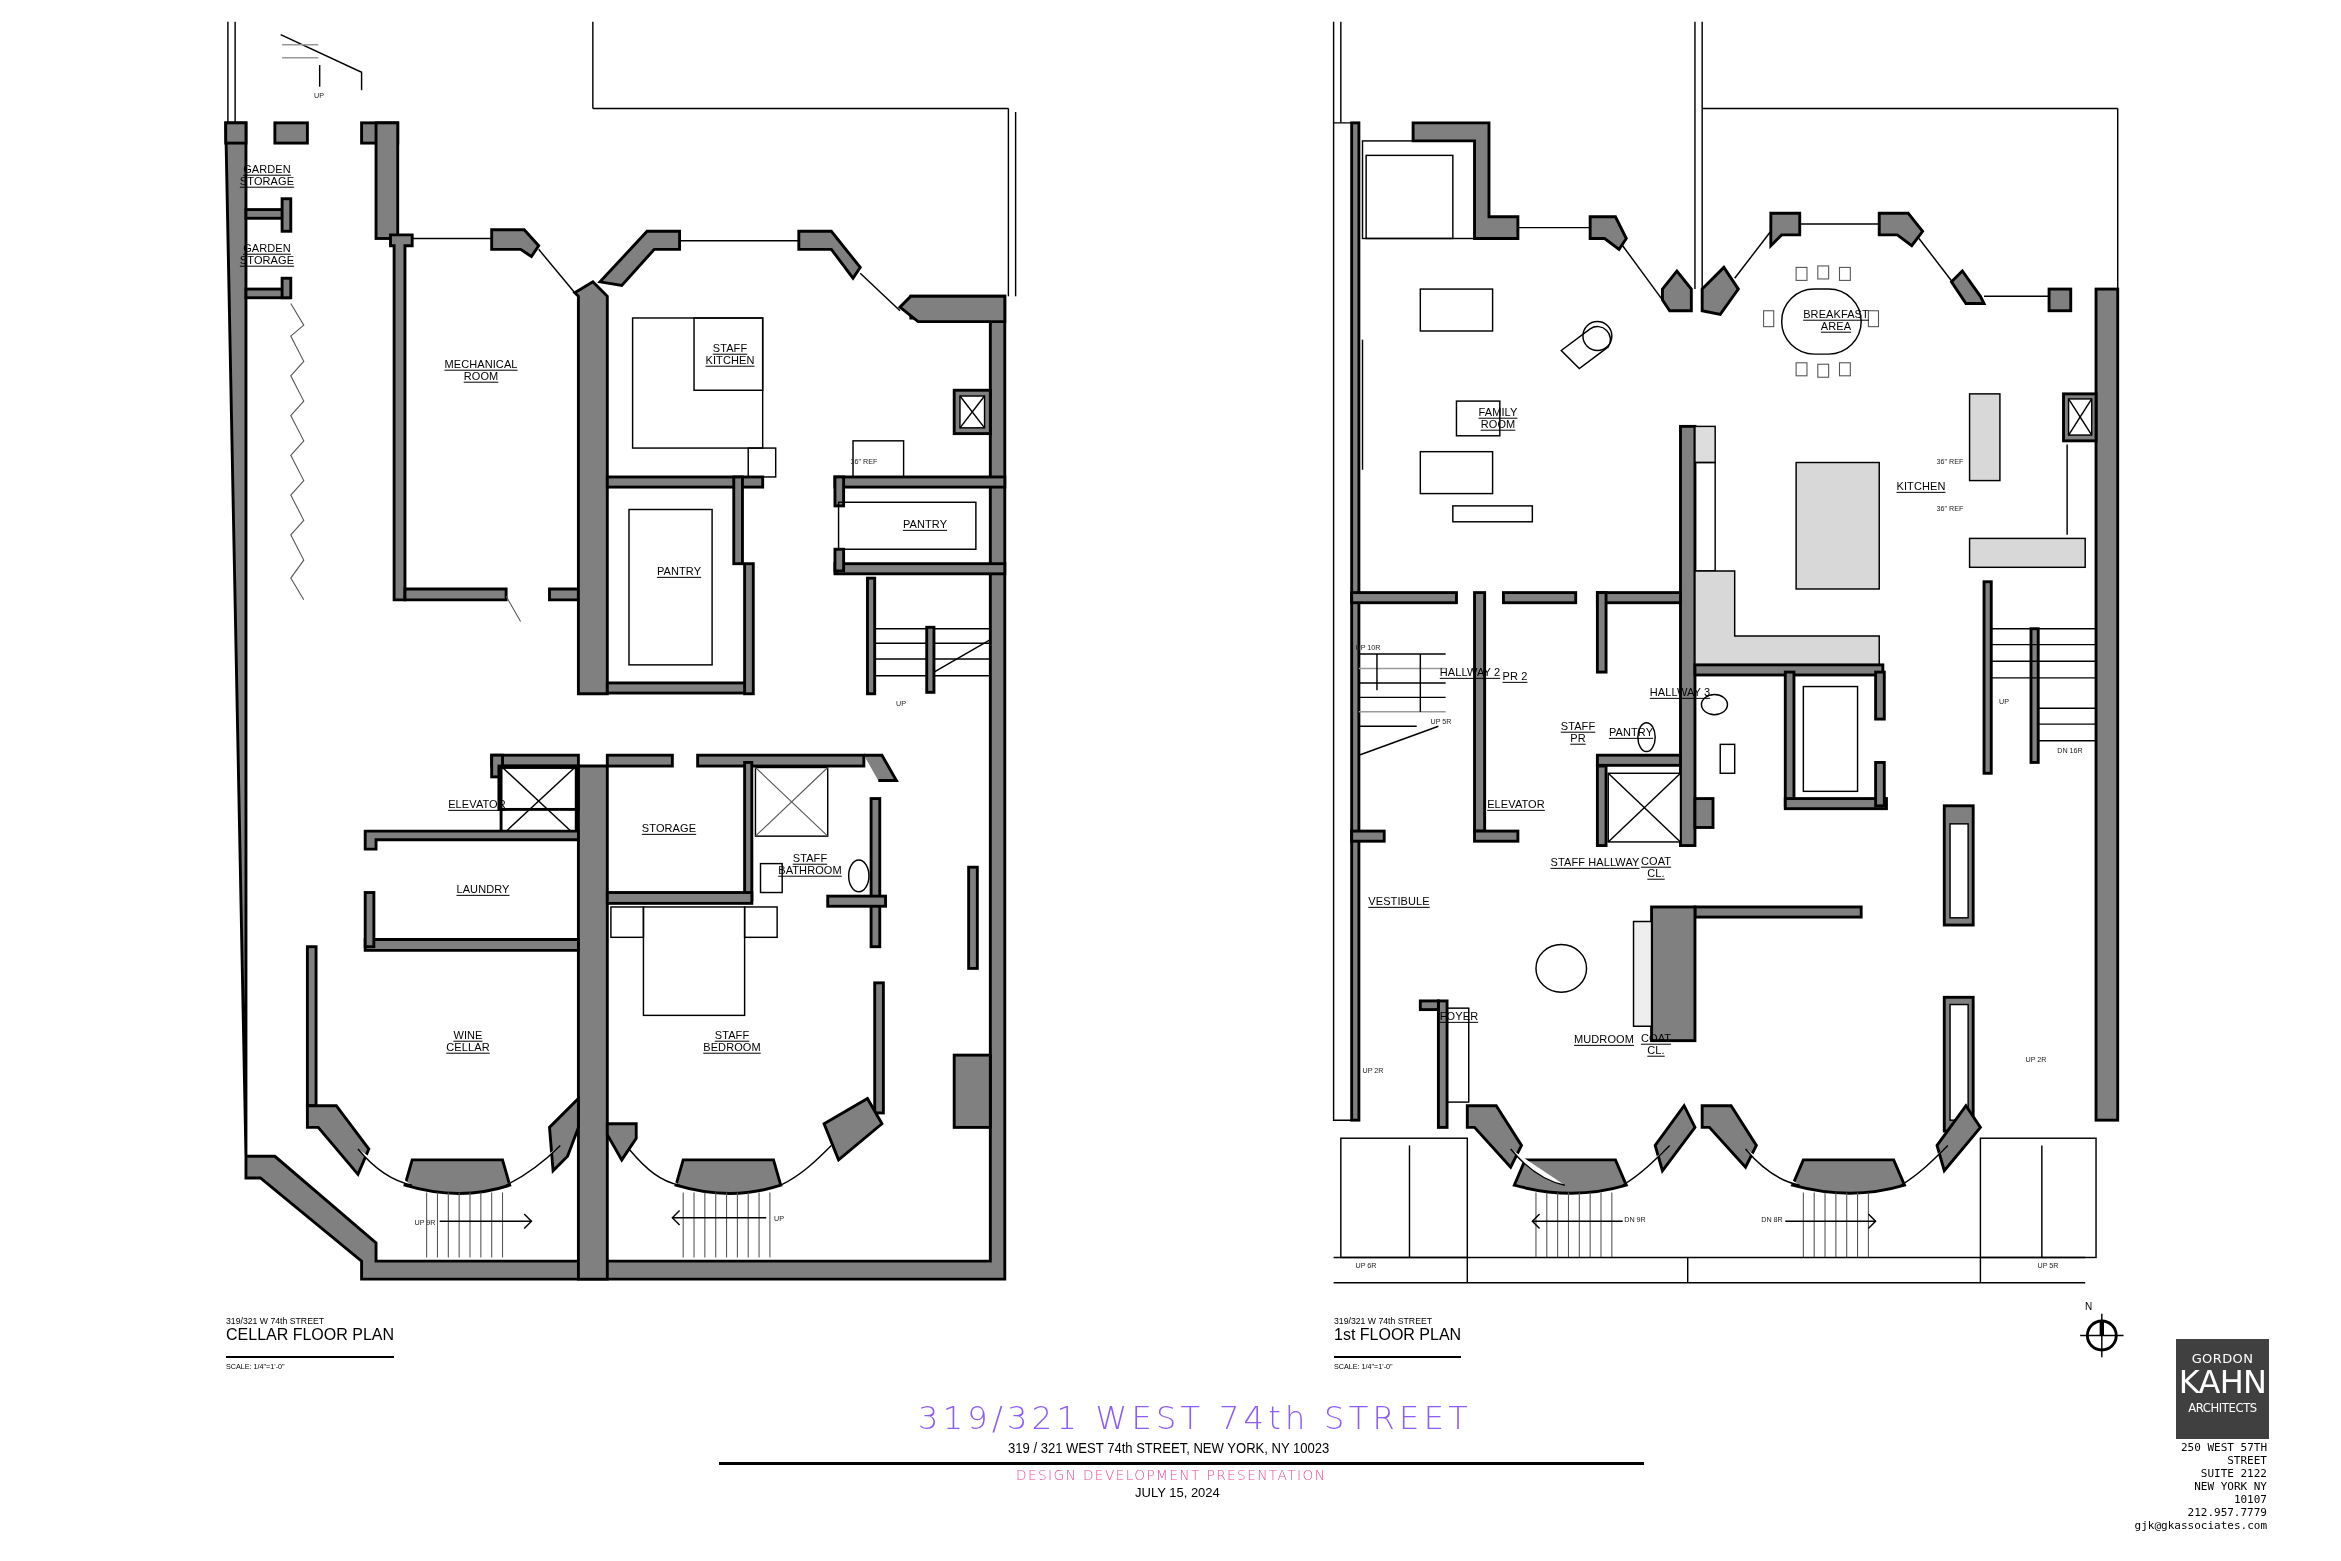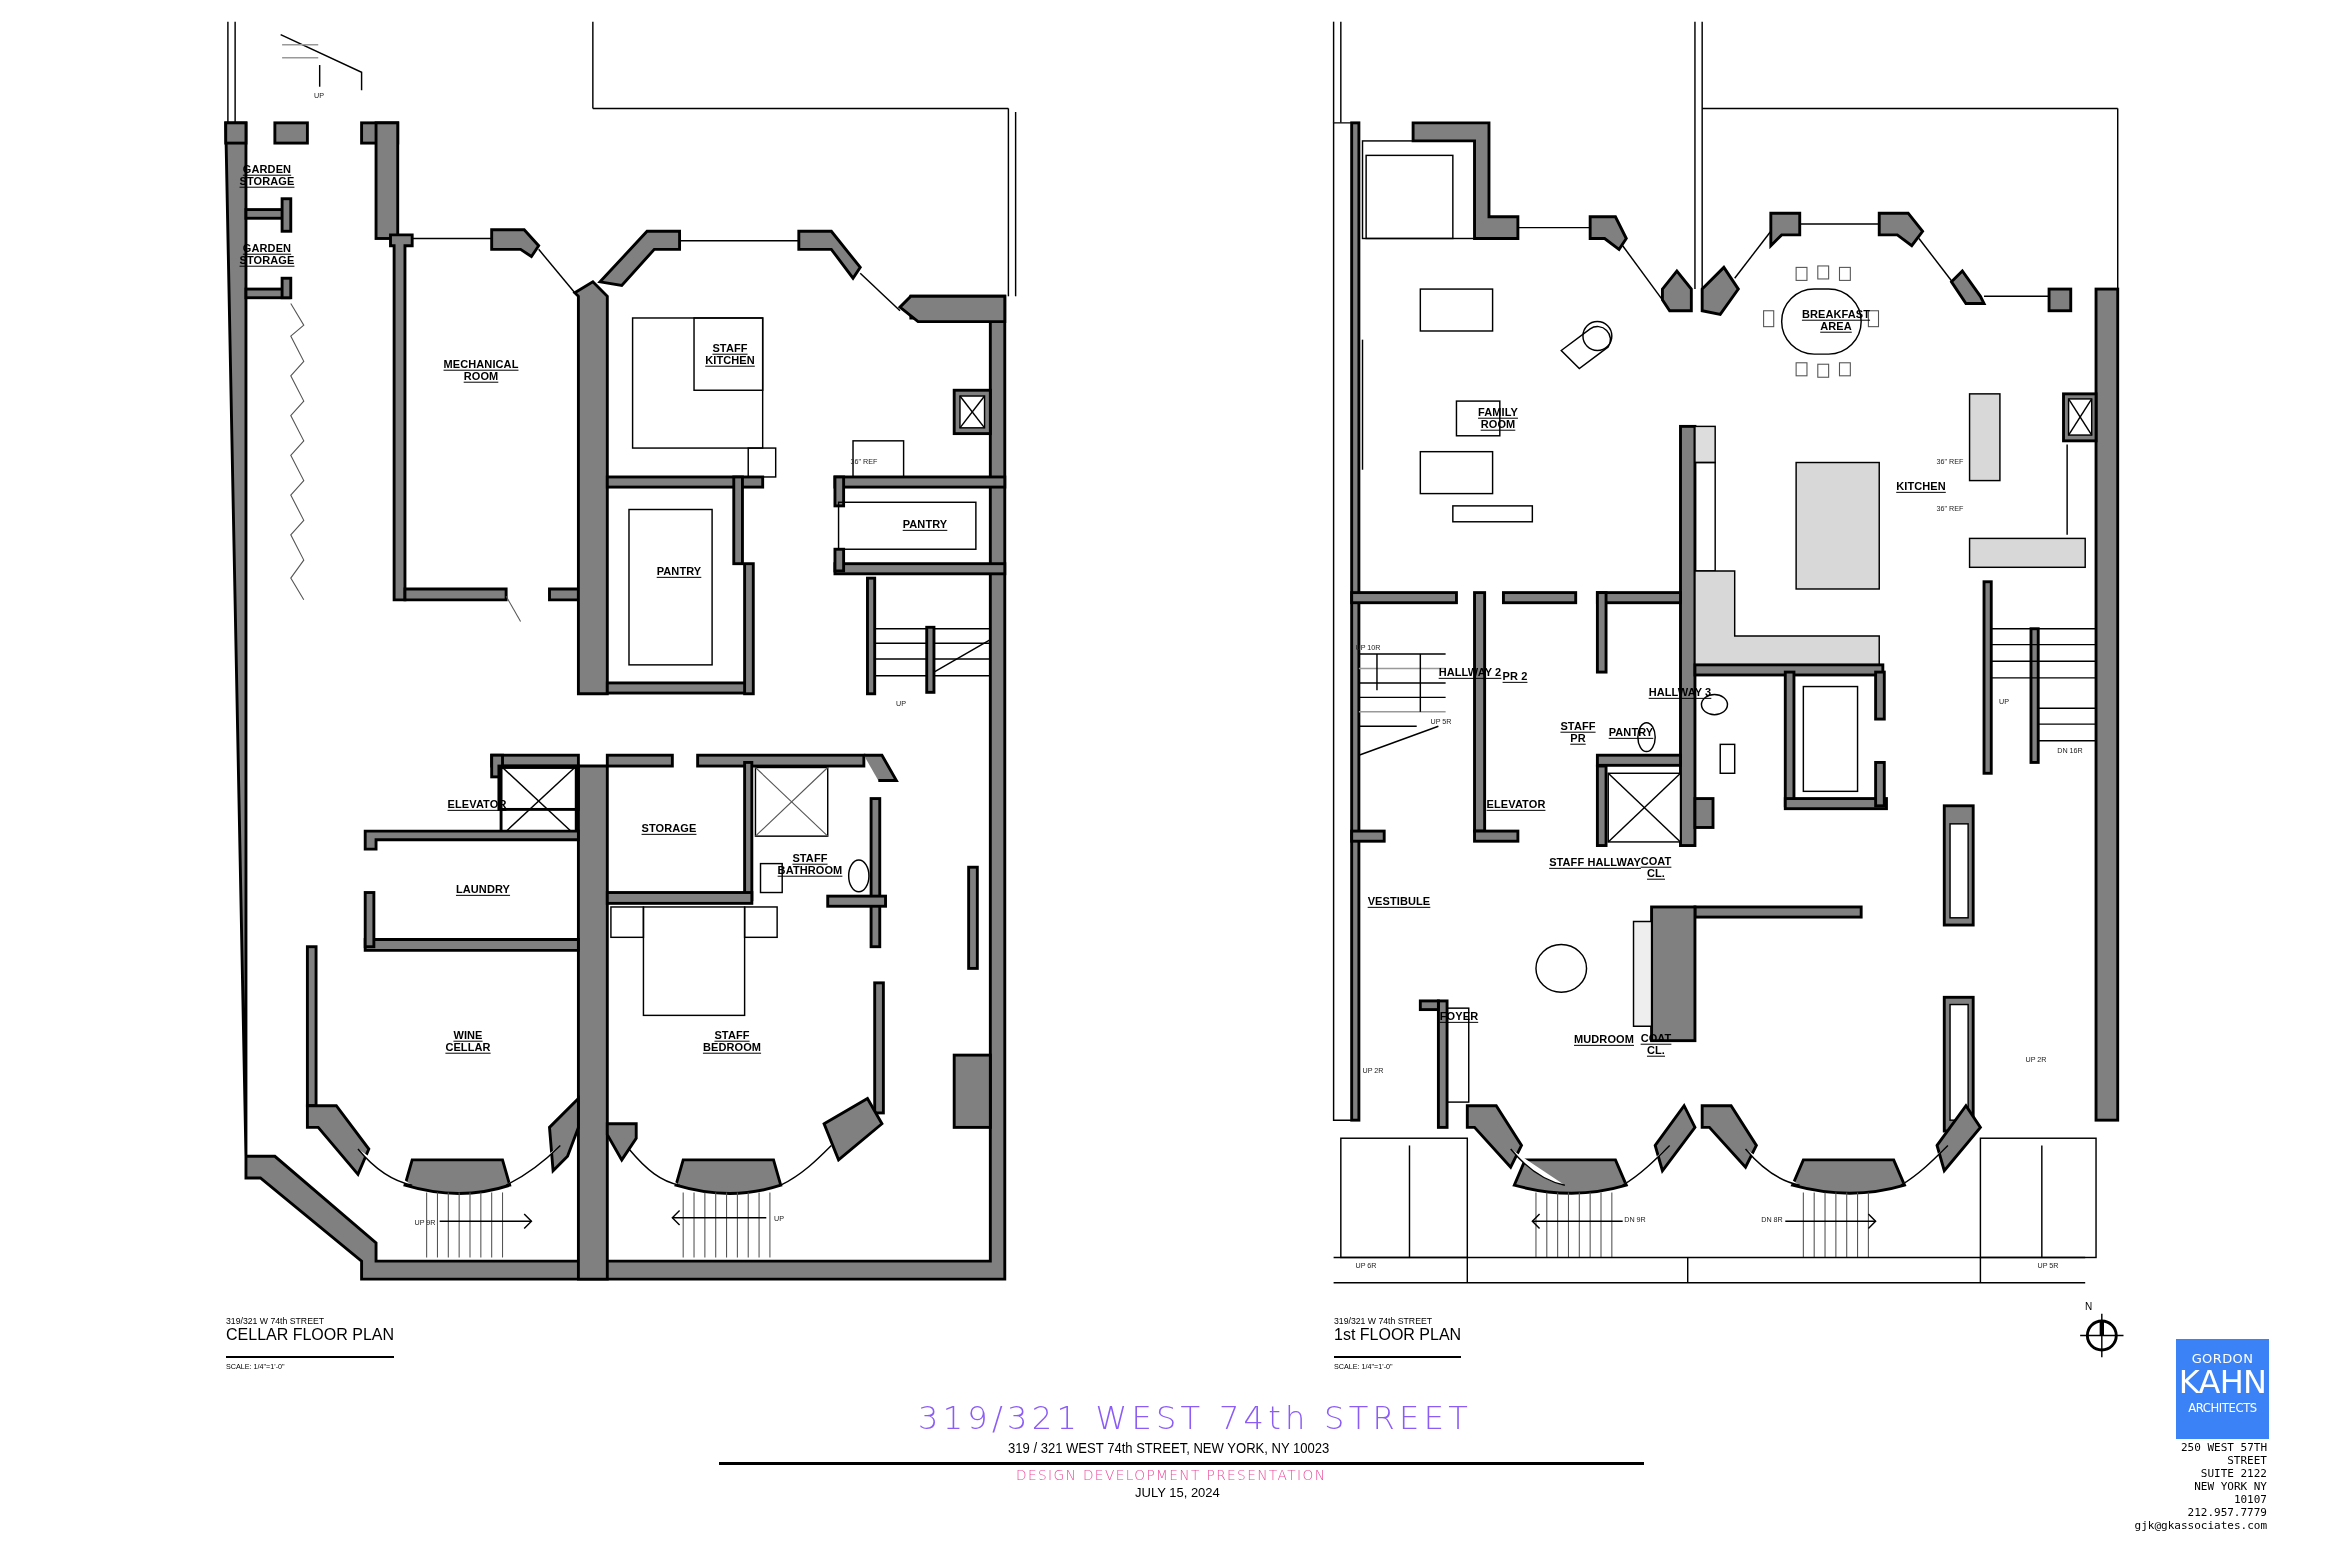--- a/index.html
+++ b/index.html
@@ -3,32 +3,32 @@
 <meta charset="utf-8">
 <style>
   html,body{margin:0;padding:0;background:#ffffff;}
   body{width:2342px;height:1561px;position:relative;overflow:hidden;font-family:"Liberation Sans",sans-serif;color:#000;}
   svg.plan{position:absolute;left:0;top:0;width:2342px;height:1561px;}
   .wall{fill:#808080;stroke:#000;stroke-width:4;}
   .thin{fill:none;stroke:#000;stroke-width:2;}
   .hair{fill:none;stroke:#555;stroke-width:1.5;}
   .grey{fill:none;stroke:#999;stroke-width:2;}
   .win{fill:#fff;stroke:#000;stroke-width:2;}
-  .lbl{position:absolute;font-family:"Liberation Sans",sans-serif;font-size:11px;line-height:12.3px;text-align:center;text-decoration:underline;text-underline-offset:2.2px;white-space:pre;transform:translate(-50%,-50%);letter-spacing:0.1px;font-weight:bold;}
+  .lbl{position:absolute;font-family:"Liberation Sans",sans-serif;font-size:11px;line-height:12.3px;text-align:center;text-decoration:underline;text-underline-offset:2.2px;white-space:pre;transform:translate(-50%,-50%);letter-spacing:0.1px;}
   .tag{position:absolute;font-family:"Liberation Sans",sans-serif;font-size:7.2px;white-space:nowrap;transform:translate(-50%,-50%);color:#222;}
   .sheet-title{position:absolute;left:918px;top:1399px;font-family:"DejaVu Sans",sans-serif;font-size:32px;font-weight:200;letter-spacing:4.3px;color:#8b5cf6;white-space:nowrap;}
   .sheet-addr{position:absolute;left:1008px;top:1440px;font-size:14.5px;font-family:"Liberation Sans",sans-serif;white-space:nowrap;transform:scaleX(0.9);transform-origin:left;}
   .sheet-rule{position:absolute;left:719px;top:1462px;width:925px;height:2.9px;background:#000;}
   .sheet-sub{position:absolute;left:1016px;top:1467px;font-family:"DejaVu Sans",sans-serif;font-size:13.7px;font-weight:200;letter-spacing:1.4px;color:#ec4899;white-space:nowrap;}
   .sheet-date{position:absolute;left:1135px;top:1485px;font-size:13px;font-family:"Liberation Sans",sans-serif;white-space:nowrap;}
   .pt{position:absolute;white-space:nowrap;font-family:"Liberation Sans",sans-serif;}
   .pt .street{font-size:8.7px;display:block;}
   .pt .name{font-size:16px;display:block;border-bottom:2.2px solid #000;padding-bottom:12px;}
   .pt .scale{font-size:7.2px;display:block;margin-top:4.3px;}
-  .logo{position:absolute;left:2176px;top:1339px;width:93px;height:100px;background:#3b82f6;color:#fff;text-align:center;font-family:"DejaVu Sans",sans-serif;}
+  .logo{position:absolute;left:2176px;top:1339px;width:93px;height:100px;background:#404040;color:#fff;text-align:center;font-family:"DejaVu Sans",sans-serif;}
   .logo .l1{display:block;font-size:13px;margin-top:11.6px;letter-spacing:0.4px;}
   .logo .l2{display:block;font-size:32px;line-height:33px;letter-spacing:-0.7px;}
   .logo .l3{display:block;font-size:11.6px;letter-spacing:-0.4px;margin-top:2.9px;}
   .addr-block{position:absolute;right:75px;top:1441px;text-align:right;font-family:"DejaVu Sans Mono",monospace;font-size:11px;line-height:13px;white-space:pre;}
   .north{position:absolute;left:2085px;top:1301px;font-size:10px;}
 </style>
 </head>
 <body>
 
 <svg class="plan" viewBox="0 0 3240 2160">

